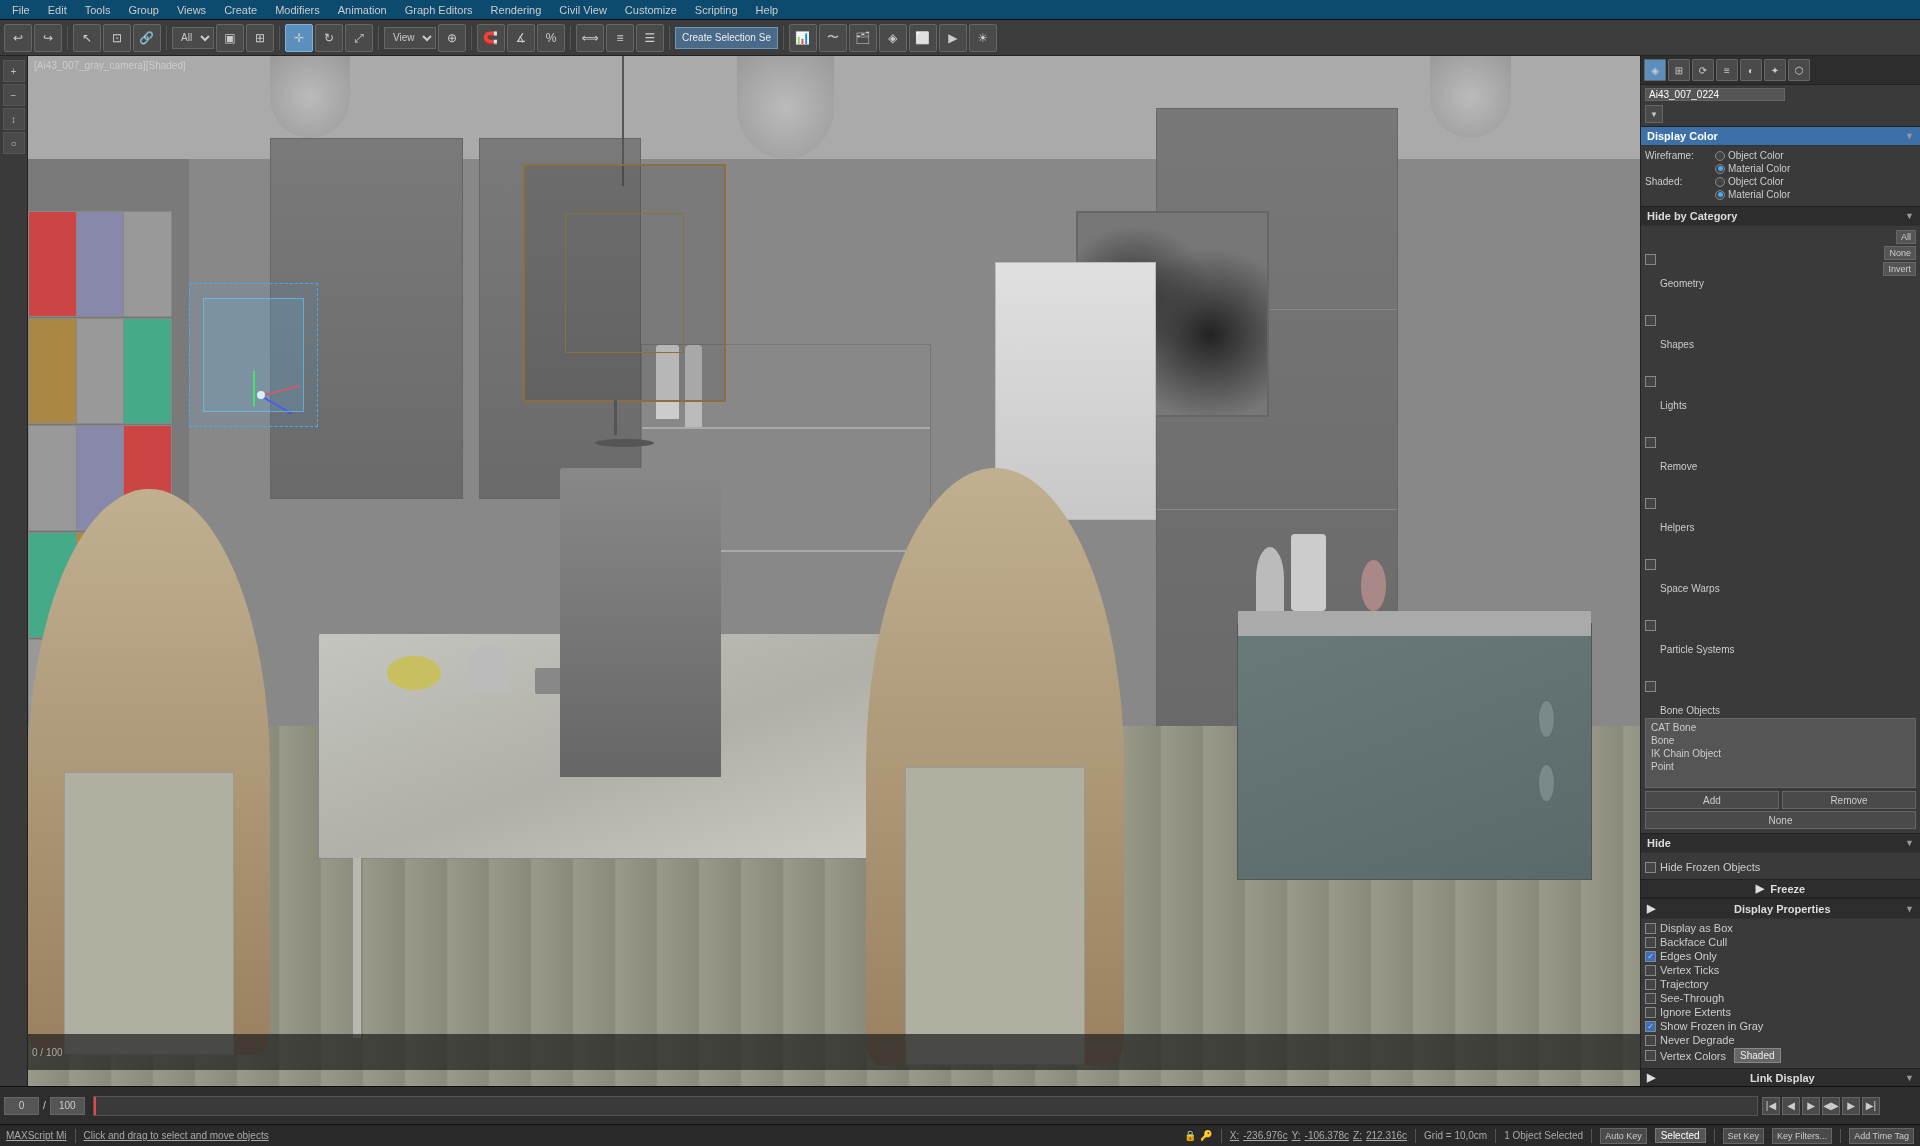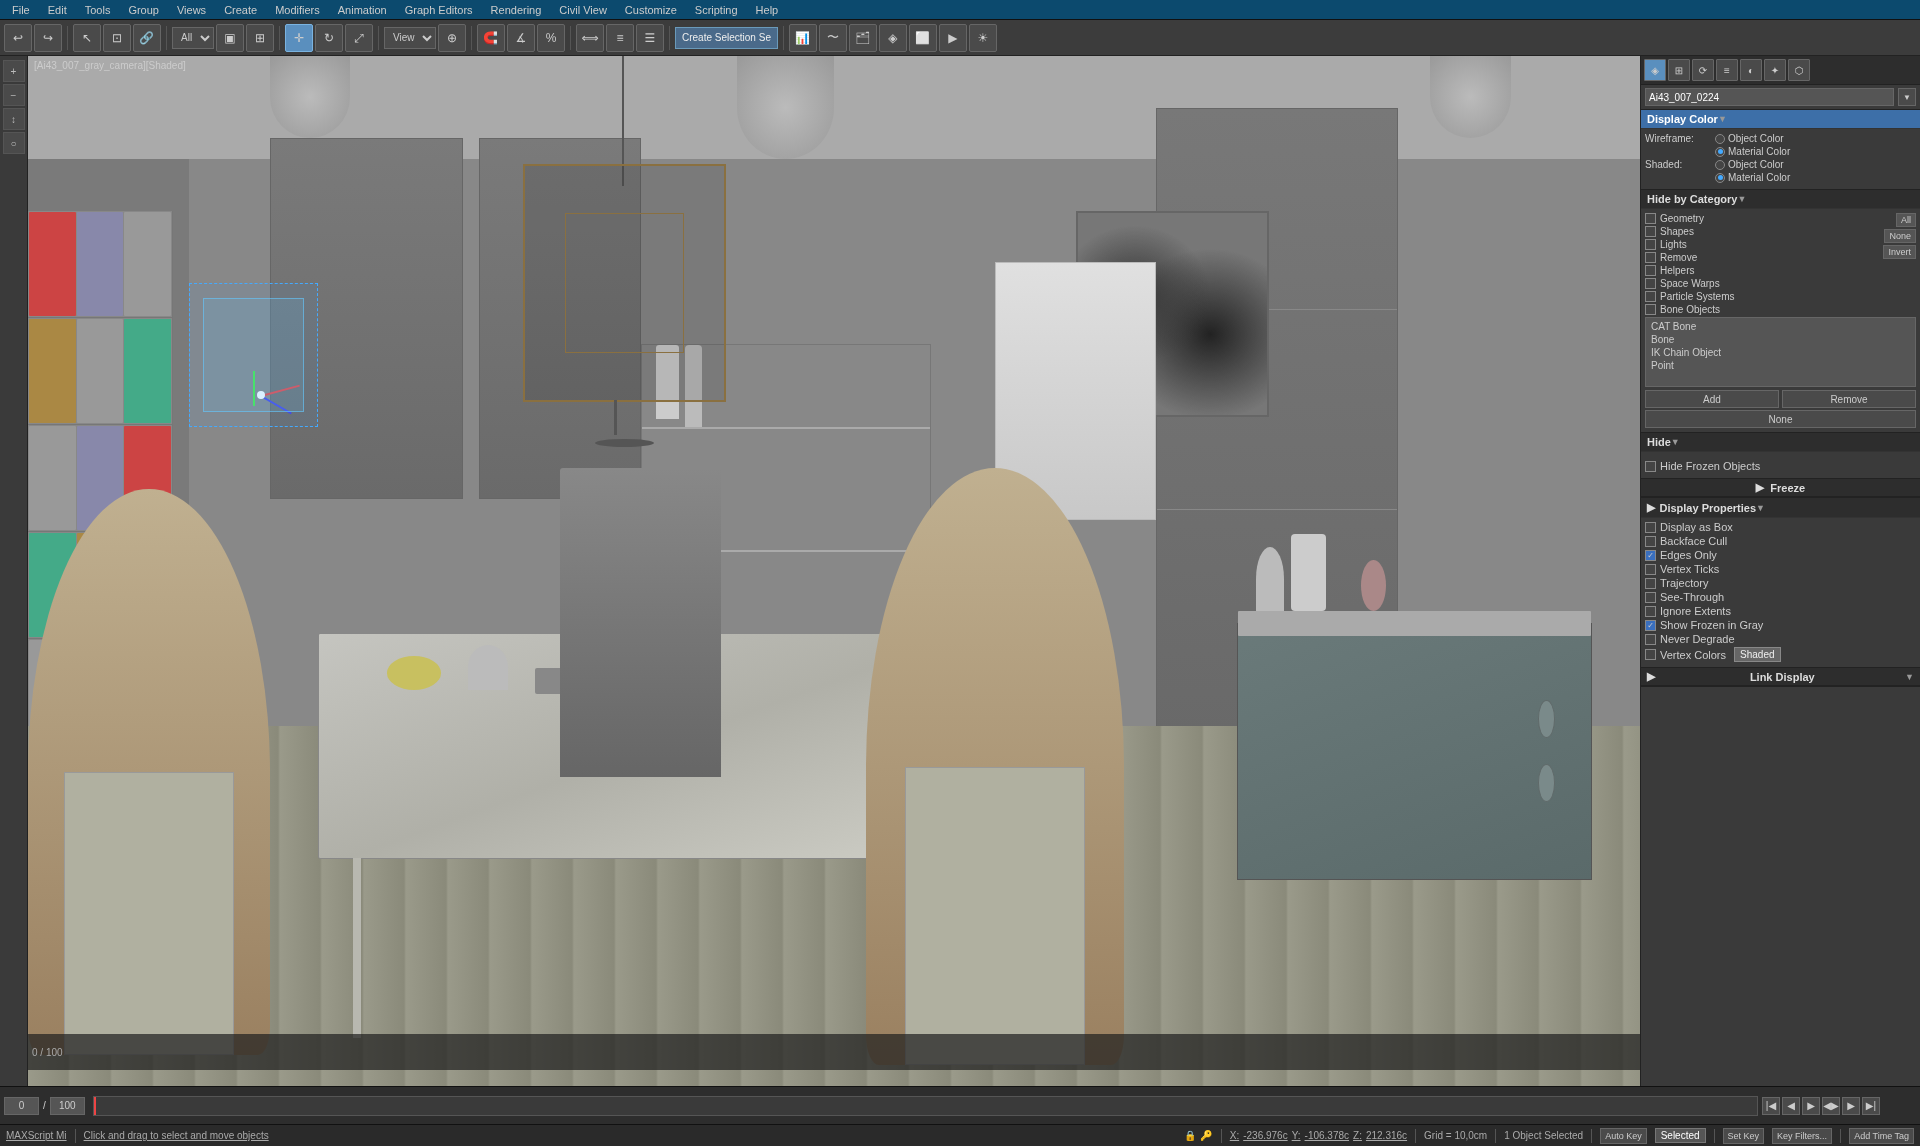--- a/index.html
+++ b/index.html
@@ -261,20 +261,21 @@
     .cmd-icon.active { background: #5a8fbe; }
 
     
     #object-field {
       display: flex;
       align-items: flex-start;
       padding: 3px 4px;
       gap: 4px;
       background: #3a3a3a;
       border-bottom: 1px solid #222;
+      flex-direction: column;
     }
     .object-name-input {
       flex: 1;
       height: 18px;
       background: #555;
       border: 1px solid #666;
       color: #fff;
       font-size: 10px;
       padding: 0 3px;
     }
@@ -293,20 +294,21 @@
 
     
     .panel-section {
       border-bottom: 1px solid #222;
     }
     .panel-section-header {
       background: #2d2d2d;
       padding: 3px 6px;
       display: flex;
       align-items: center;
+      justify-content: space-between;
       cursor: pointer;
       font-size: 11px;
       font-weight: bold;
       color: #ddd;
       border-bottom: 1px solid #333;
     }
     .panel-section-content {
       padding: 4px;
       background: #3a3a3a;
     }
@@ -376,20 +378,21 @@
       align-items: center;
       justify-content: center;
       cursor: pointer;
       font-size: 8px;
     }
     .cat-checkbox.checked { background: #3a6fbe; }
     .cat-label {
       font-size: 10px;
       color: #ccc;
       flex: 1;
+      margin-top: 48px;
     }
     .cat-btn {
       font-size: 9px;
       color: #ccc;
       background: #555;
       border: 1px solid #666;
       padding: 1px 4px;
       cursor: pointer;
       white-space: nowrap;
     }

